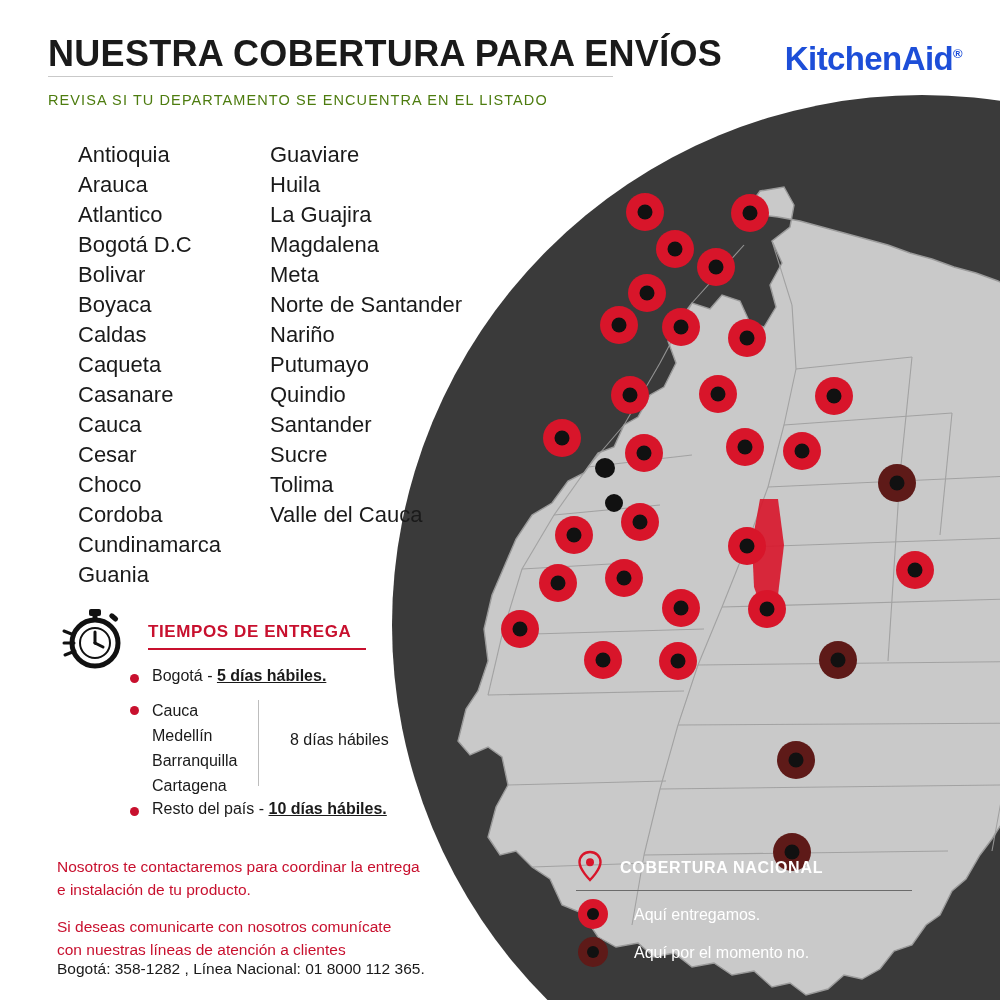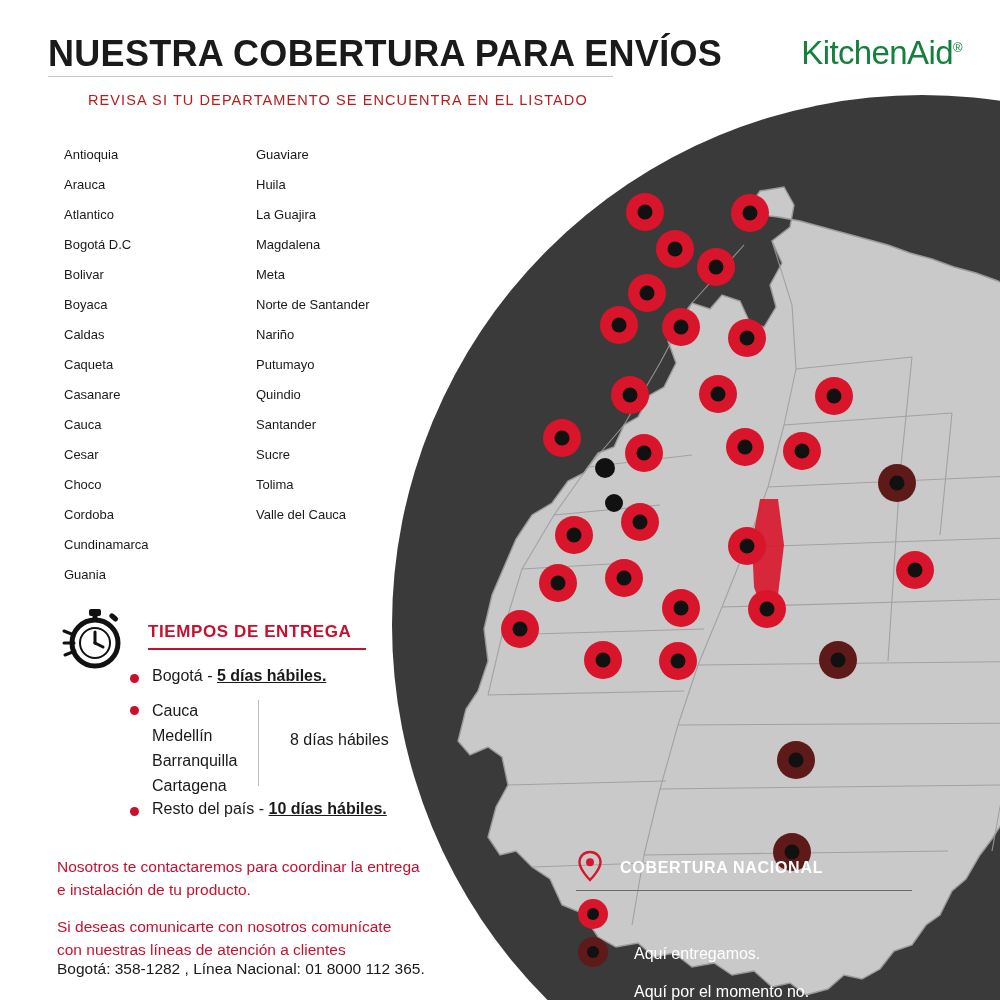--- a/index.html
+++ b/index.html
@@ -28,34 +28,33 @@
     position:absolute; left:48px; top:33px;
     font-size:36px; font-weight:bold; letter-spacing:.3px;
     color:#1a1a1a; text-transform:uppercase;
   }
   #header-rule{
     position:absolute; left:48px; top:76px; width:565px; height:1px;
     background:#c9c9c9;
   }
   #header-sub{
     position:absolute; left:48px; top:92px;
-    font-size:14.5px; letter-spacing:1.1px; color:#b91c1c;
+    font-size:14.5px; letter-spacing:1.1px; color:#4d7c0f;
     text-transform:uppercase;
-    margin-left:40px;
   }
   #brand{
-    position:absolute; right:38px; top:34px;
-    font-size:33px; font-weight:normal; color:#15803d;
+    position:absolute; right:38px; top:40px;
+    font-size:33px; font-weight:bold; color:#1d4ed8;
     letter-spacing:-.6px;
   }
   #brand sup{ font-size:13px; vertical-align:super; }
 
   
   .dept-col{
-    position:absolute; font-size:13px; color:#1a1a1a;
+    position:absolute; font-size:22px; color:#1a1a1a;margin-left:14px;
   }
   #dept-col-1{ left:64px; top:140px; }
   #dept-col-2{ left:256px; top:140px; }
   .dept-item{ height:30px; line-height:30px; white-space:nowrap; }
 
   
   #times-heading{
     position:absolute; left:148px; top:622px;
     font-size:17px; font-weight:bold; color:#c8102e;
     letter-spacing:.6px; text-transform:uppercase;
@@ -98,21 +97,21 @@
   #legend-title{
     position:absolute; left:620px; top:859px;
     font-size:16px; font-weight:bold; color:#ffffff;
     letter-spacing:.7px; text-transform:uppercase;
   }
   #legend-pin{ position:absolute; left:576px; top:850px; width:28px; height:32px; }
   #legend-rule{
     position:absolute; left:576px; top:890px; width:336px; height:1px;
     background:#6b6b6b;
   }
-  .legend-row{ position:absolute; font-size:16px; color:#ffffff;margin-top:39px; }
+  .legend-row{ position:absolute; font-size:16px; color:#ffffff; }
   #legend-text-1{ left:634px; top:906px; }
   #legend-text-2{ left:634px; top:944px; }
   .legend-dot{
     position:absolute; width:30px; height:30px; border-radius:50%;
   }
   #legend-dot-1{ left:578px; top:899px; background:#d8152a; }
   #legend-dot-1::after, #legend-dot-2::after{
     content:""; position:absolute; left:9px; top:9px;
     width:12px; height:12px; border-radius:50%; background:#111111;
   }

